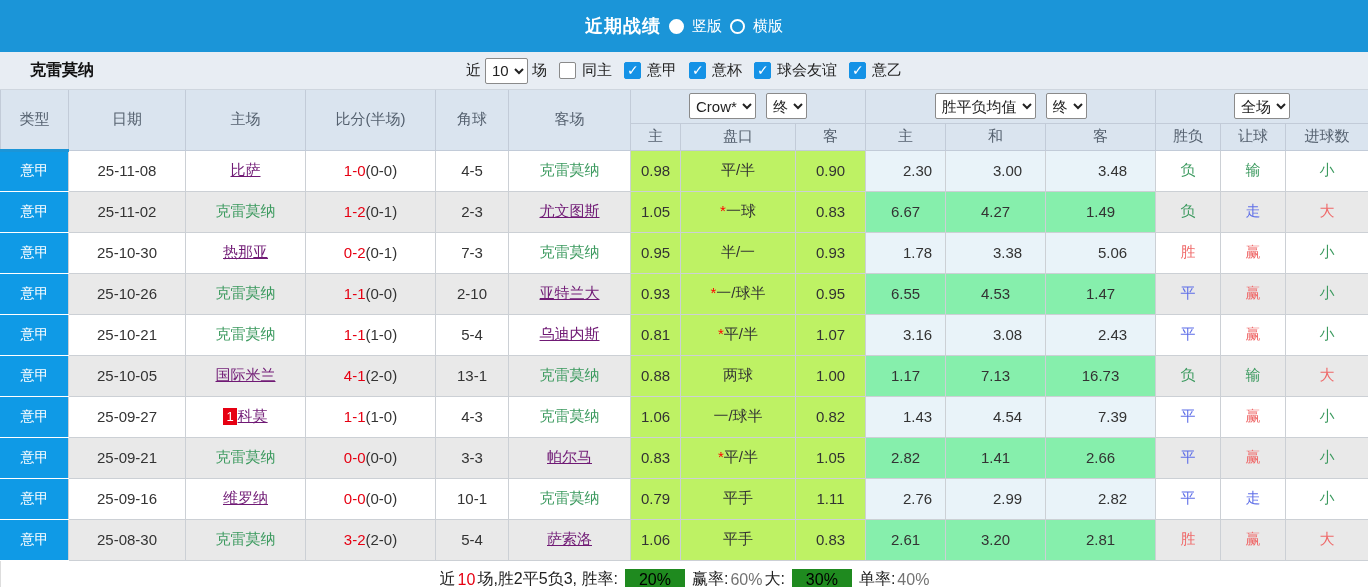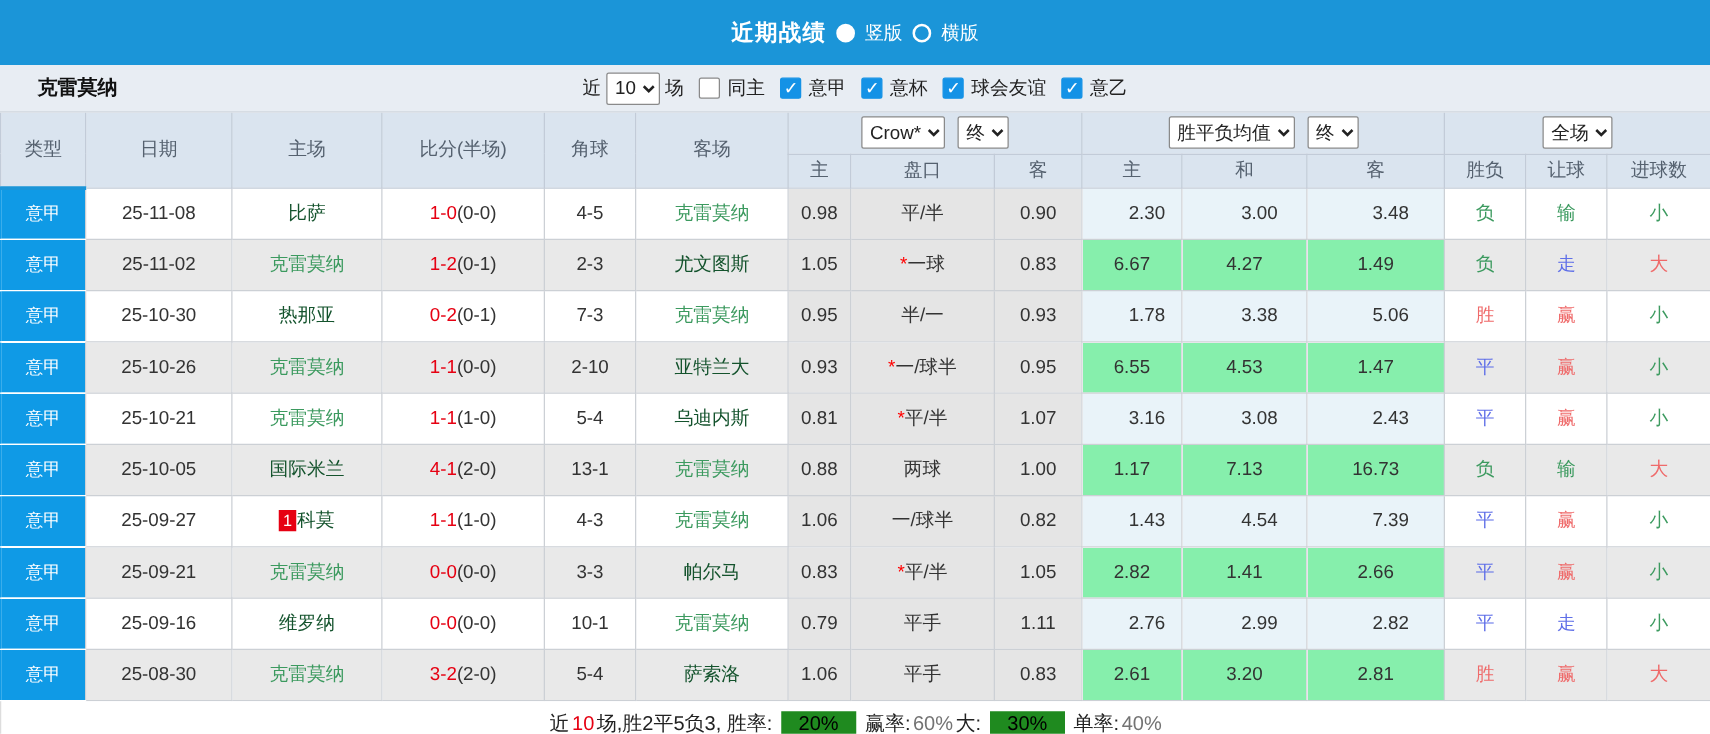--- a/index.html
+++ b/index.html
@@ -57,36 +57,36 @@
   tbody td {
     border: 1px solid #ccd0d5; text-align: center; font-size: 15px; color: #333;
     overflow: hidden; white-space: nowrap;
   }
   tr.odd  td { background: #fff; }
   tr.even td { background: #e9e9e9; }
   td.td-league {
     background: #0f9ae6 !important; color: #fff; font-size: 14px;
     border-color: #fff #ccd0d5 #fff #0f9ae6;
   }
-  tr.odd  td.td-ah  { background: #e5e5e5; }
-  tr.even td.td-ah  { background: #e5e5e5; }
+  tr.odd  td.td-ah  { background: #bef264; }
+  tr.even td.td-ah  { background: #bef264; }
   tr.odd  td.td-avg { background: #e9f3f9; padding-left: 24px; }
   tr.even td.td-avg { background: #86efac; margin-top: 28px; }
   .score-main { color: #e60012; }
   .score-half { color: #333; }
   .star { color: #f00; }
   .rank-badge {
     display: inline-block; background: #e60012; color: #fff; font-size: 13px;
     padding: 0 3px; margin-right: 1px; line-height: 17px;
   }
   .rank-badge:empty { display: none; }
   .c-green { color: #3c9a5f; }
   .c-red   { color: #ef6a6a; }
   .c-blue  { color: #5f6fe8; }
-  .c-dark  { color: #14532d; }
+  .c-dark  { color: #701a75; text-decoration: underline; }
   
   .footer {
     height: 38px; display: flex; align-items: center; justify-content: center;
     font-size: 16px; color: #222; background: #fff; border-left: 1px solid #ddd;
   }
   .footer span { margin: 0 1px; }
   .f-red { color: #e60012; }
   .f-blue { color: #737373; }
   .badge-green {
     background: #1f8a1f; color: #000000; padding: 2px 14px; margin: 0 6px !important;

